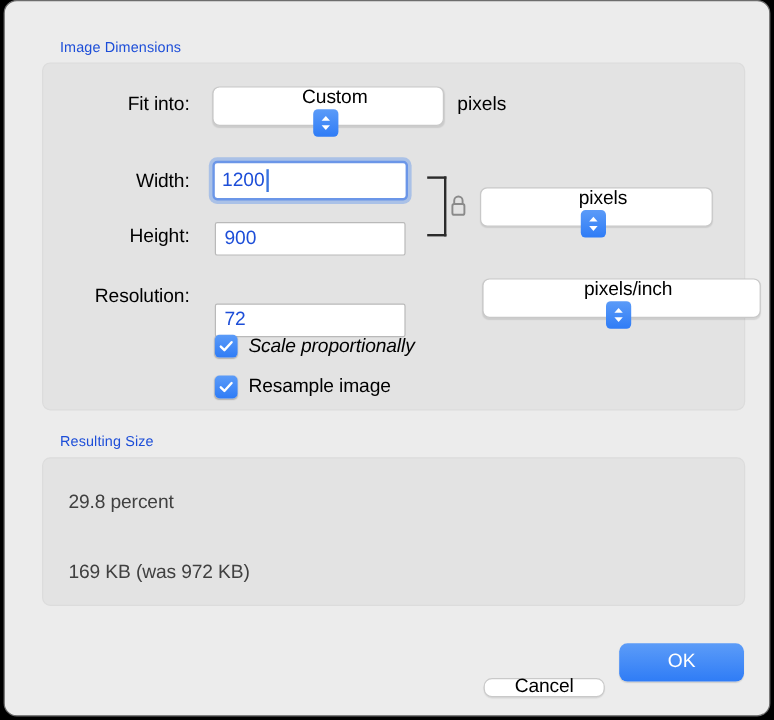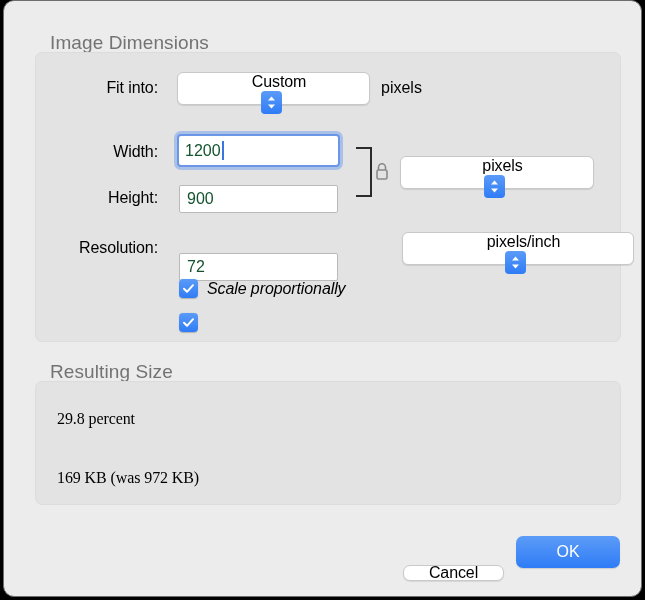--- a/index.html
+++ b/index.html
@@ -25,22 +25,22 @@
     background: #ececec;
     border-radius: 11px 11px 11px 11px;
     box-sizing: border-box;
     border: 1px solid #6d6d6d;
     overflow: hidden;
   }
 
   
   .group-label {
     position: absolute;
-    font-size: 19px;
-    color: #737373;
+    font-size: 12px;
+    color: #1d4ed8;
     letter-spacing: 0.1px;
   }
   .group-box {
     position: absolute;
     background: #e3e3e3;
     border: 1px solid #dcdcdc;
     border-radius: 7px;
     box-sizing: border-box;
   }
 
@@ -59,21 +59,21 @@
     letter-spacing: -0.1px;
   }
 
   
   .text-field {
     position: absolute;
     background: #ffffff;
     border: 1px solid #b9b9b9;
     box-sizing: border-box;
     font-size: 16px;
-    color: #14532d;
+    color: #1d4ed8;
     display: flex;
     align-items: center;
     padding-left: 7px;
     border-radius: 2px;
   }
   .text-field.focused {
     border: 2px solid #6b96e8;
     box-shadow: 0 0 0 3px rgba(100,150,235,0.45);
     border-radius: 4px;
     padding-left: 6px;
@@ -167,23 +167,22 @@
     color: #000000;
     margin-left: 9px;
     letter-spacing: -0.1px;
     white-space: nowrap;
   }
 
   
   .result-text {
     position: absolute;
     font-size: 16px;
-    color: #000000;
-    letter-spacing: -0.1px;
-    font-family: Liberation Serif, serif;
+    color: #404040;
+    letter-spacing: -0.1px;
   }
 
   
   .btn {
     position: absolute;
     border-radius: 7px;
     box-sizing: border-box;
     display: flex;
     align-items: center;
     justify-content: center;
@@ -281,20 +280,21 @@
     </span>
     <span class="checkbox-label">Scale proportionally</span>
   </div>
 
   <div class="checkbox-row" style="left:175px; top:312px;">
     <span class="checkbox">
       <svg width="13" height="13" viewBox="0 0 13 13">
         <path d="M2 6.8 L5 9.8 L11 3.2" fill="none" stroke="#ffffff" stroke-width="2" stroke-linecap="round" stroke-linejoin="round"></path>
       </svg>
     </span>
+    <span class="checkbox-label">Resample image</span>
   </div>
 
   <div class="group-label" id="group-resulting-label">Resulting Size</div>
 
   <div class="group-box" id="group-resulting"></div>
 
   <div class="result-text" style="left:53px; top:409px;">29.8 percent</div>
 
   <div class="result-text" style="left:53px; top:468px;">169 KB (was 972 KB)</div>
 

